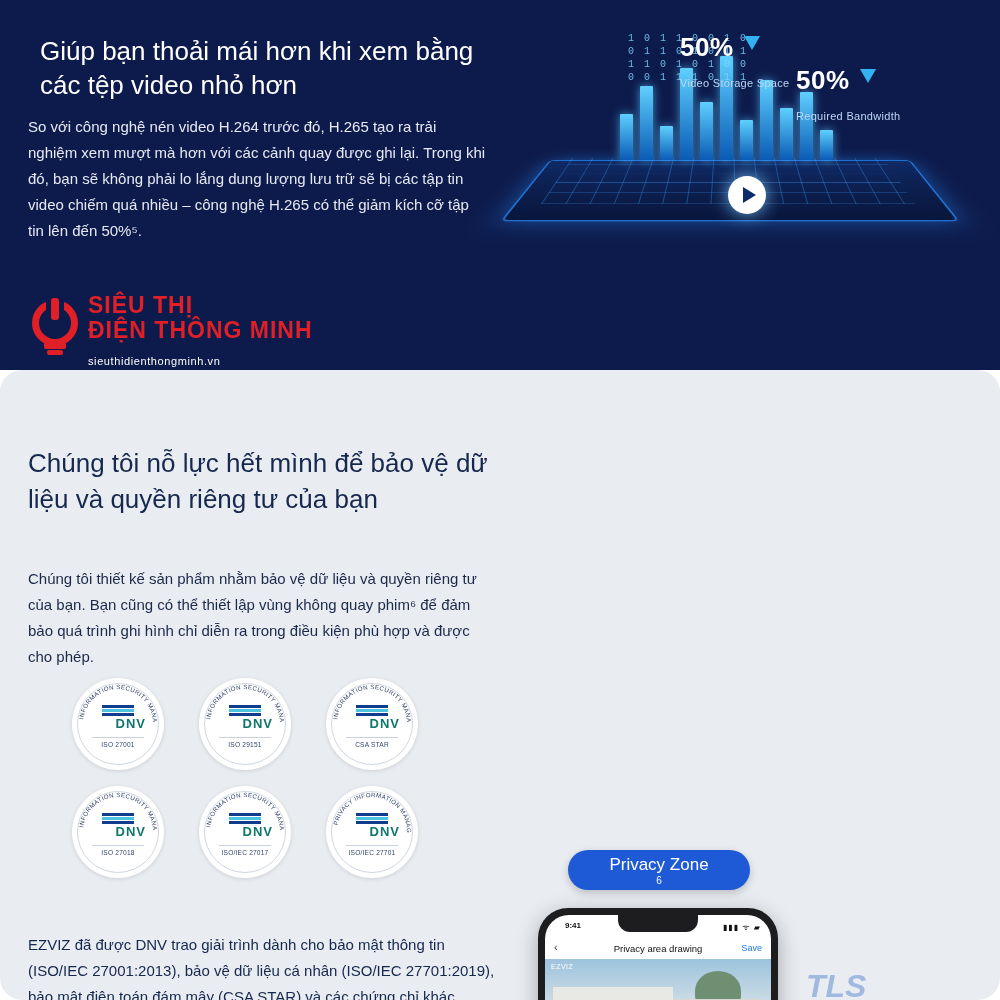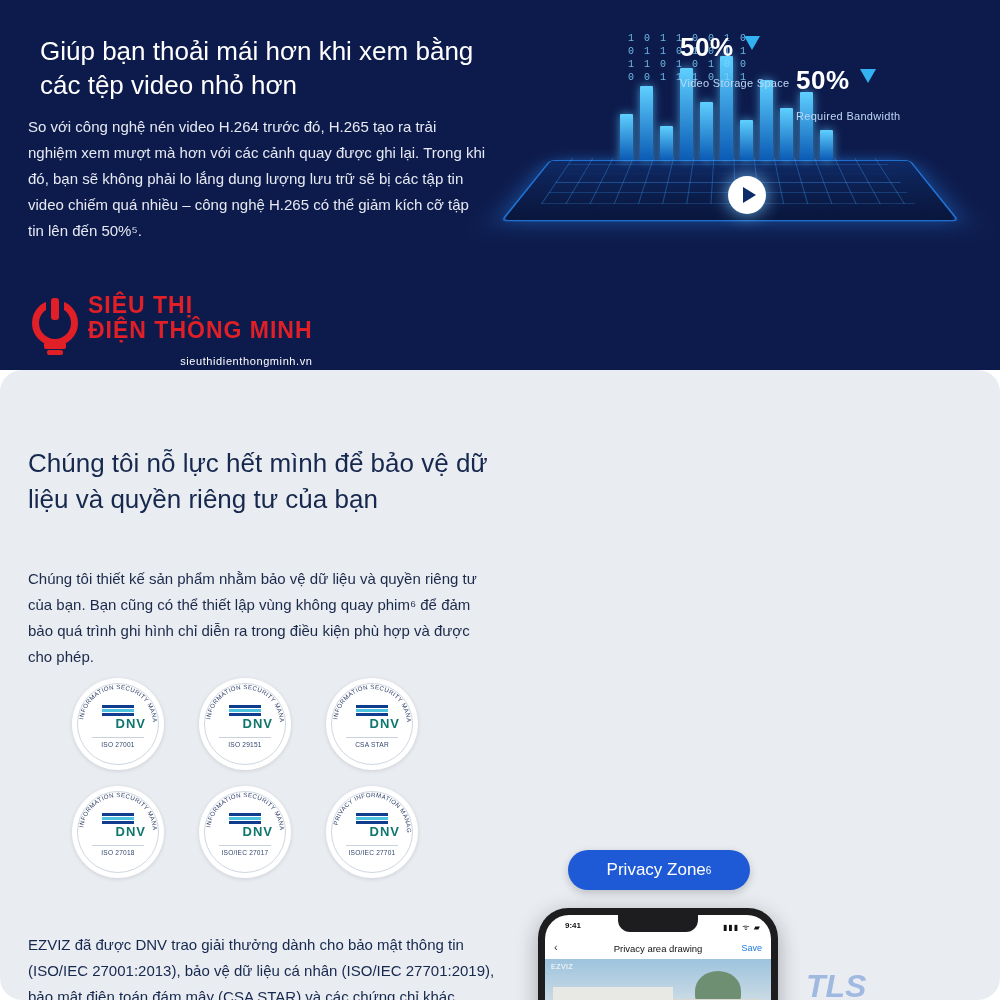--- a/index.html
+++ b/index.html
@@ -63,21 +63,21 @@
     position:absolute;left:6px;top:4px;width:46px;height:46px;border-radius:50%;
     border:7px solid #e01f26;box-sizing:border-box;
   }
   .logo-ic .notch{position:absolute;left:20px;top:0px;width:18px;height:16px;background:#0d1b4c;}
   .logo-ic .stem{position:absolute;left:25px;top:2px;width:8px;height:22px;background:#e01f26;border-radius:3px;}
   .logo-ic .base{position:absolute;left:18px;top:46px;width:22px;height:7px;background:#e01f26;border-radius:2px;}
   .logo-ic .base2{position:absolute;left:21px;top:54px;width:16px;height:5px;background:#e01f26;border-radius:2px;}
   .logo-txt{position:absolute;left:88px;top:12px;}
   .logo-txt .l1{color:#e01f26;font-size:23px;font-weight:bold;letter-spacing:1px;}
   .logo-txt .l2{color:#e01f26;font-size:23px;font-weight:bold;letter-spacing:1px;margin-top:-2px;}
-  .logo-txt .l3{color:#ffffff;font-size:11px;letter-spacing:.6px;margin-top:11px;text-align:right;}
+  .logo-txt .l3{color:#ffffff;font-size:11px;letter-spacing:.6px;margin-top:11px;}
 
   
   .sec2{position:absolute;left:0;top:370px;width:1000px;height:630px;background:#e9ecf1;border-radius:22px;}
   .sec2 h2{
     position:absolute;left:28px;top:75px;width:470px;margin:0;
     color:#16284e;font-size:26px;line-height:36px;font-weight:400;
   }
   .sec2 .body{
     position:absolute;left:28px;top:196px;width:460px;margin:0;
     color:#1b2a4a;font-size:15px;line-height:26px;
@@ -103,20 +103,21 @@
   .badge .stripes i.d{background:#0f3c8c;}
   .badge .cap{position:absolute;left:0;top:57px;width:92px;text-align:center;
               color:#33476e;font-size:6.6px;letter-spacing:.2px;}
   .badge .cap .ln{display:block;height:1px;background:#c9d1dd;width:52px;margin:2px auto 3px;}
 
   
   .privacy-pill{
     position:absolute;left:568px;top:480px;width:182px;height:40px;border-radius:20px;
     background:#1f5ad6;color:#fff;font-size:17px;display:flex;align-items:center;justify-content:center;
     box-shadow:0 3px 8px rgba(0,0,0,.2);
+    flex-direction:column;
   }
   .privacy-pill sup{font-size:10px;}
   .phone{
     position:absolute;left:538px;top:538px;width:240px;height:418px;
     background:#1d1d1f;border-radius:30px;box-shadow:0 6px 22px rgba(0,0,0,.3);
   }
   .phone .screen{position:absolute;left:7px;top:7px;width:226px;height:404px;background:#fff;border-radius:24px;overflow:hidden;}
   .notch2{position:absolute;left:73px;top:0;width:80px;height:17px;background:#1d1d1f;border-radius:0 0 12px 12px;}
   .statusbar{position:absolute;left:0;top:0;width:226px;height:22px;font-size:8px;color:#111;}
   .statusbar .time{position:absolute;left:12px;top:6px;font-weight:bold;margin-left:8px;}
@@ -298,21 +299,21 @@
             <i class="d"></i>
             <i></i>
             <i class="d"></i>
           </div>
         <div class="dnv">DNV</div>
         <div class="cap"><span class="ln"></span><span>ISO/IEC 27701</span></div>
       </div>
     </div>
 
     <div class="footnote">
-      <span>EZVIZ đã được DNV trao giải thưởng dành cho </span><b>bảo mật thông tin</b><span> (ISO/IEC 27001:2013), </span><b>bảo vệ dữ liệu cá nhân</b><span> (ISO/IEC 27701:2019), </span><b>bảo mật điện toán đám mây</b><span> (CSA STAR) và các chứng chỉ khác.</span>
+      <span>EZVIZ đã được DNV trao giải trình dành cho </span><b>bảo mật thông tin</b><span> (ISO/IEC 27001:2013), </span><b>bảo vệ dữ liệu cá nhân</b><span> (ISO/IEC 27701:2019), </span><b>bảo mật điện toán đám mây</b><span> (CSA STAR) và các chứng chỉ khác.</span>
     </div>
 
     <div class="privacy-pill">
       <span>Privacy Zone</span>
         <sup>6</sup>
     </div>
 
     <div class="phone">
       <div class="screen">
         <div class="notch2"></div>

